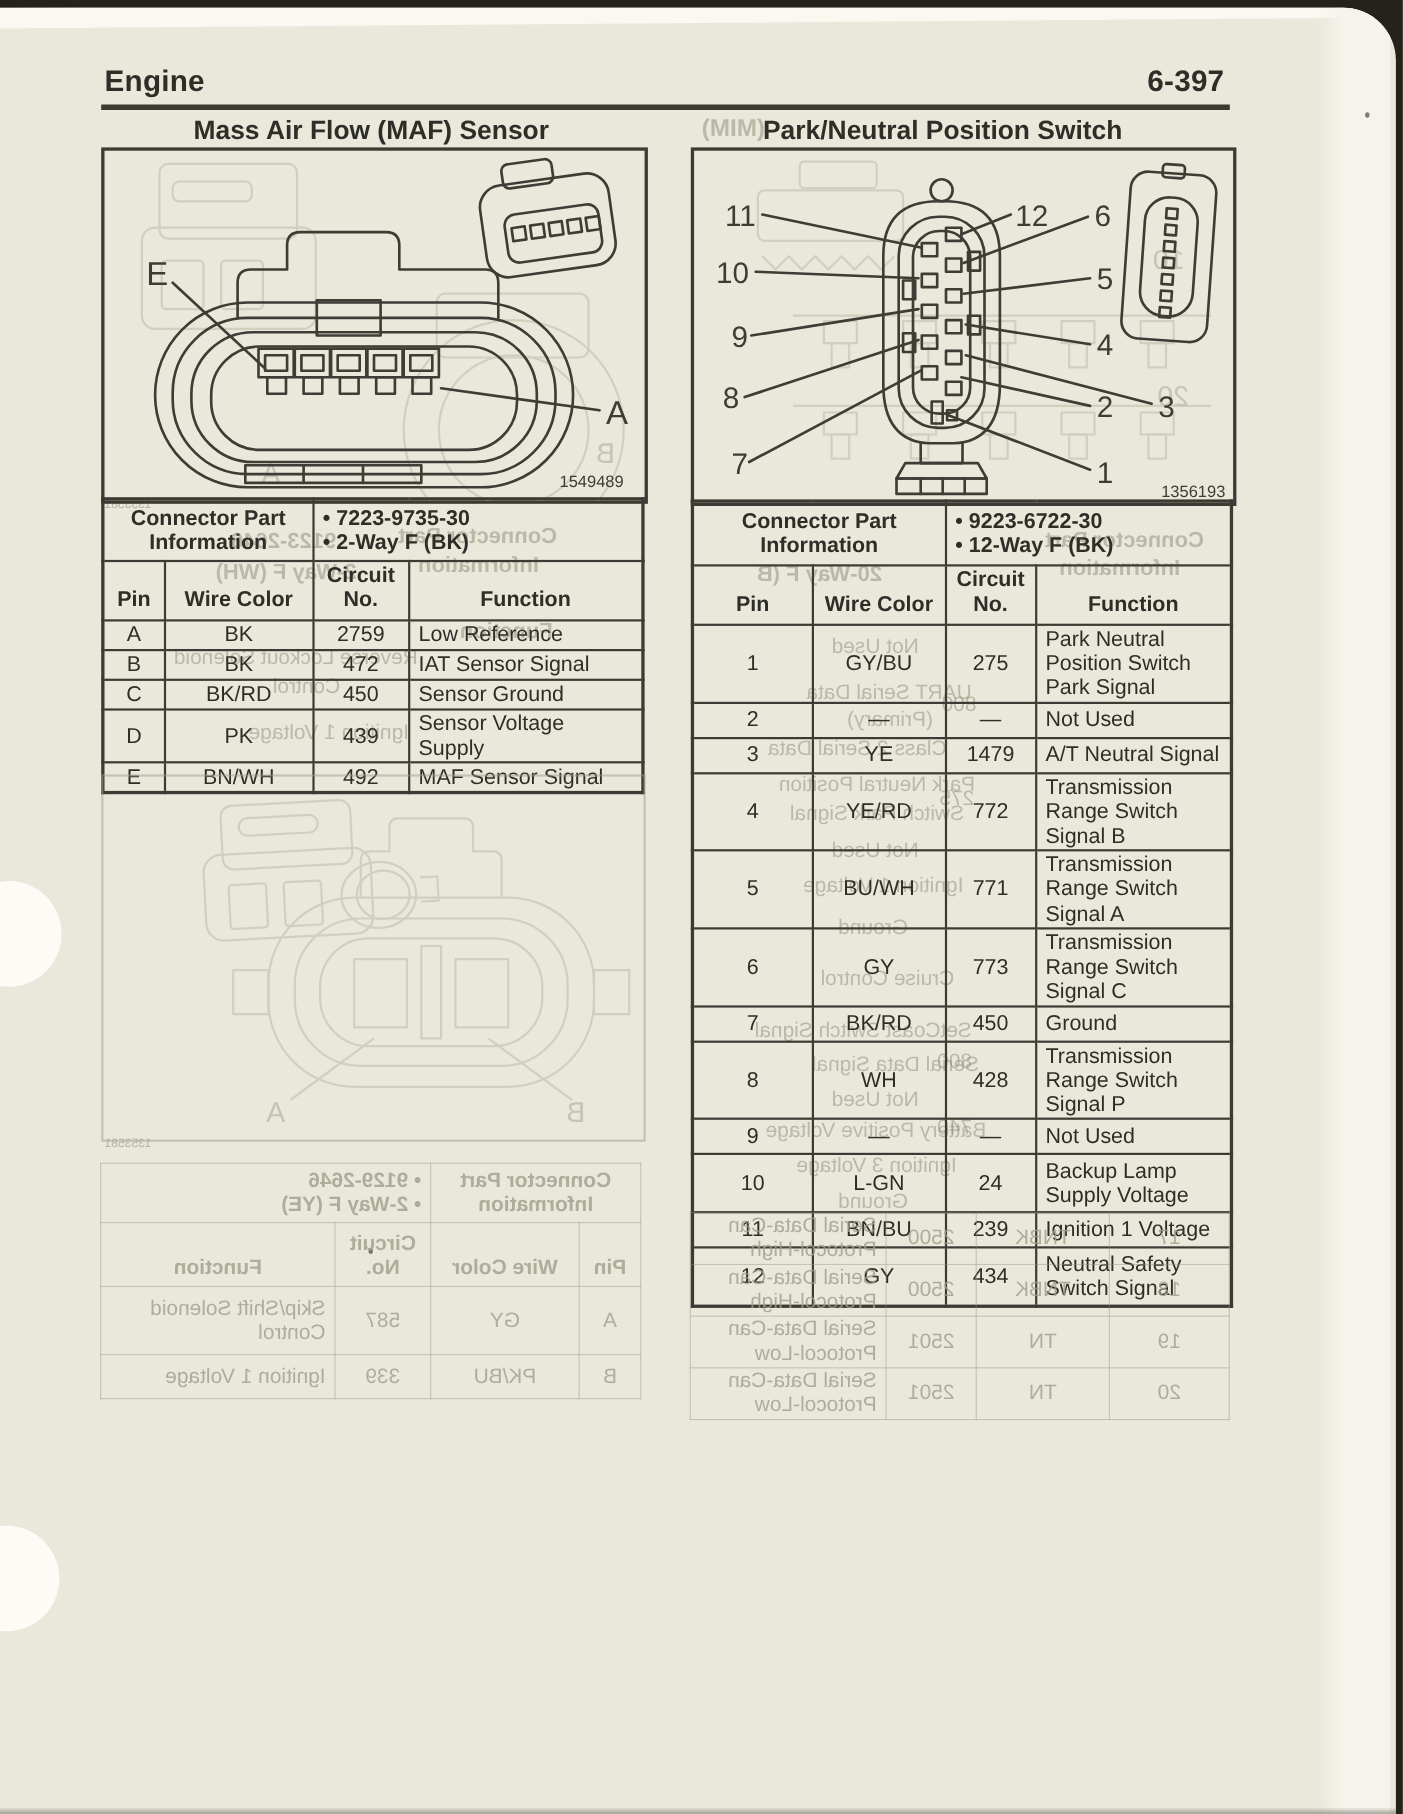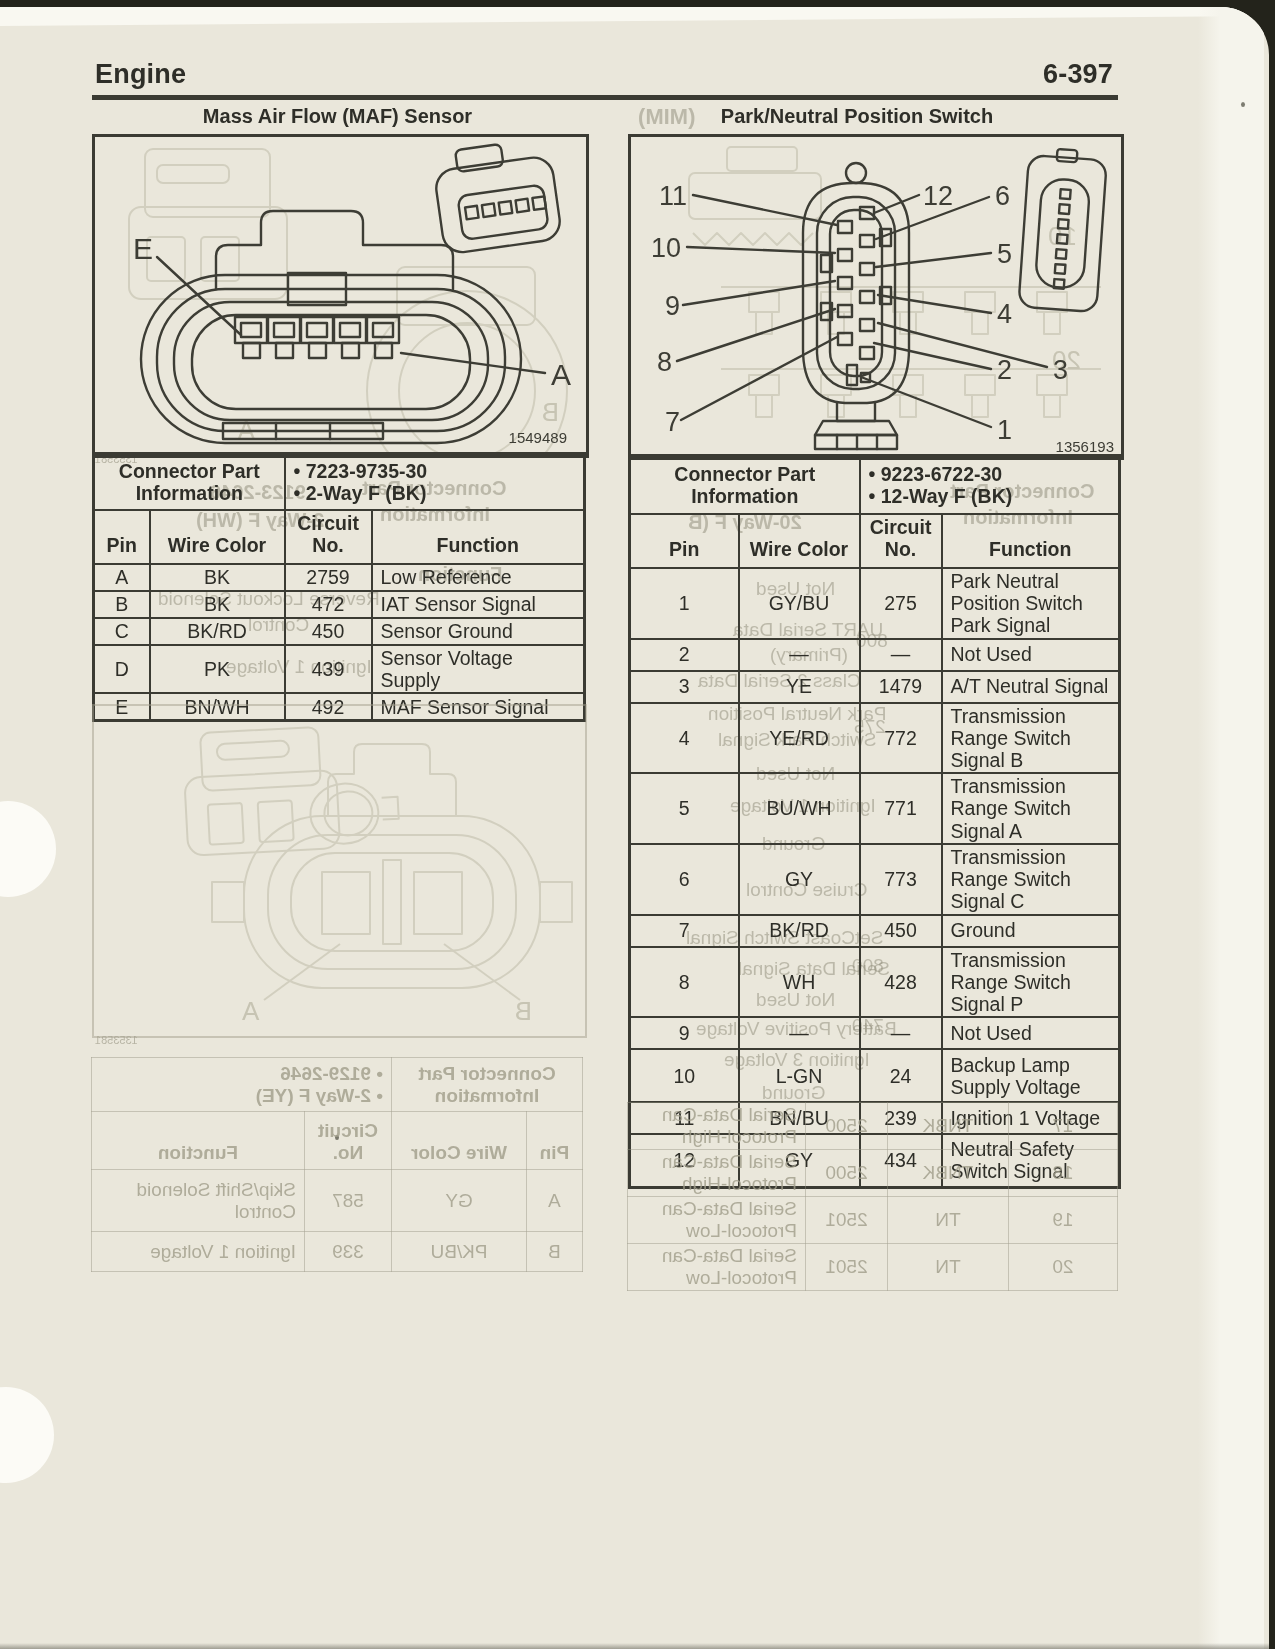--- a/index.html
+++ b/index.html
@@ -11,21 +11,21 @@
         transform:rotate(-0.45deg);transform-origin:left top;}
   #edge-right{position:absolute;left:1198px;top:0;width:66px;height:100%;
         background:linear-gradient(90deg,rgba(245,244,236,0) 0,#f5f4ec 22px);}
   #edge-bottom{position:absolute;left:0;bottom:0;width:100%;height:6px;
         background:linear-gradient(0deg,#55544a,rgba(85,84,74,0));opacity:.5;}
   .hole{position:absolute;background:#fcfbf6;border-radius:50%;}
   .speck{position:absolute;width:4px;height:5px;background:rgba(60,60,48,.65);border-radius:50%;}
 
   .hdr{position:absolute;font-weight:bold;font-size:27px;letter-spacing:.2px;}
   #rule{position:absolute;left:92px;top:88px;width:1026px;height:5px;background:#3b3b33;}
-  .sec-title{position:absolute;font-weight:bold;font-size:20px;text-align:center;}
+  .sec-title{position:absolute;font-weight:bold;font-size:24px;text-align:center;}
 
   .fig{position:absolute;border:3px solid #3b3b33;}
   .fig svg{display:block;}
   .fig-faint{position:absolute;border:2px solid rgba(163,160,142,.5);}
 
   table.tbl{position:absolute;border-collapse:collapse;table-layout:fixed;border:3px solid #3b3b33;}
   table.tbl td{border:2px solid #3b3b33;padding:1px 8px;font-size:19.5px;line-height:1.14;
         vertical-align:middle;overflow:hidden;}
   td.c{text-align:center;}
   .pi-label{font-weight:bold;font-size:20px;text-align:center;line-height:1.2;}

